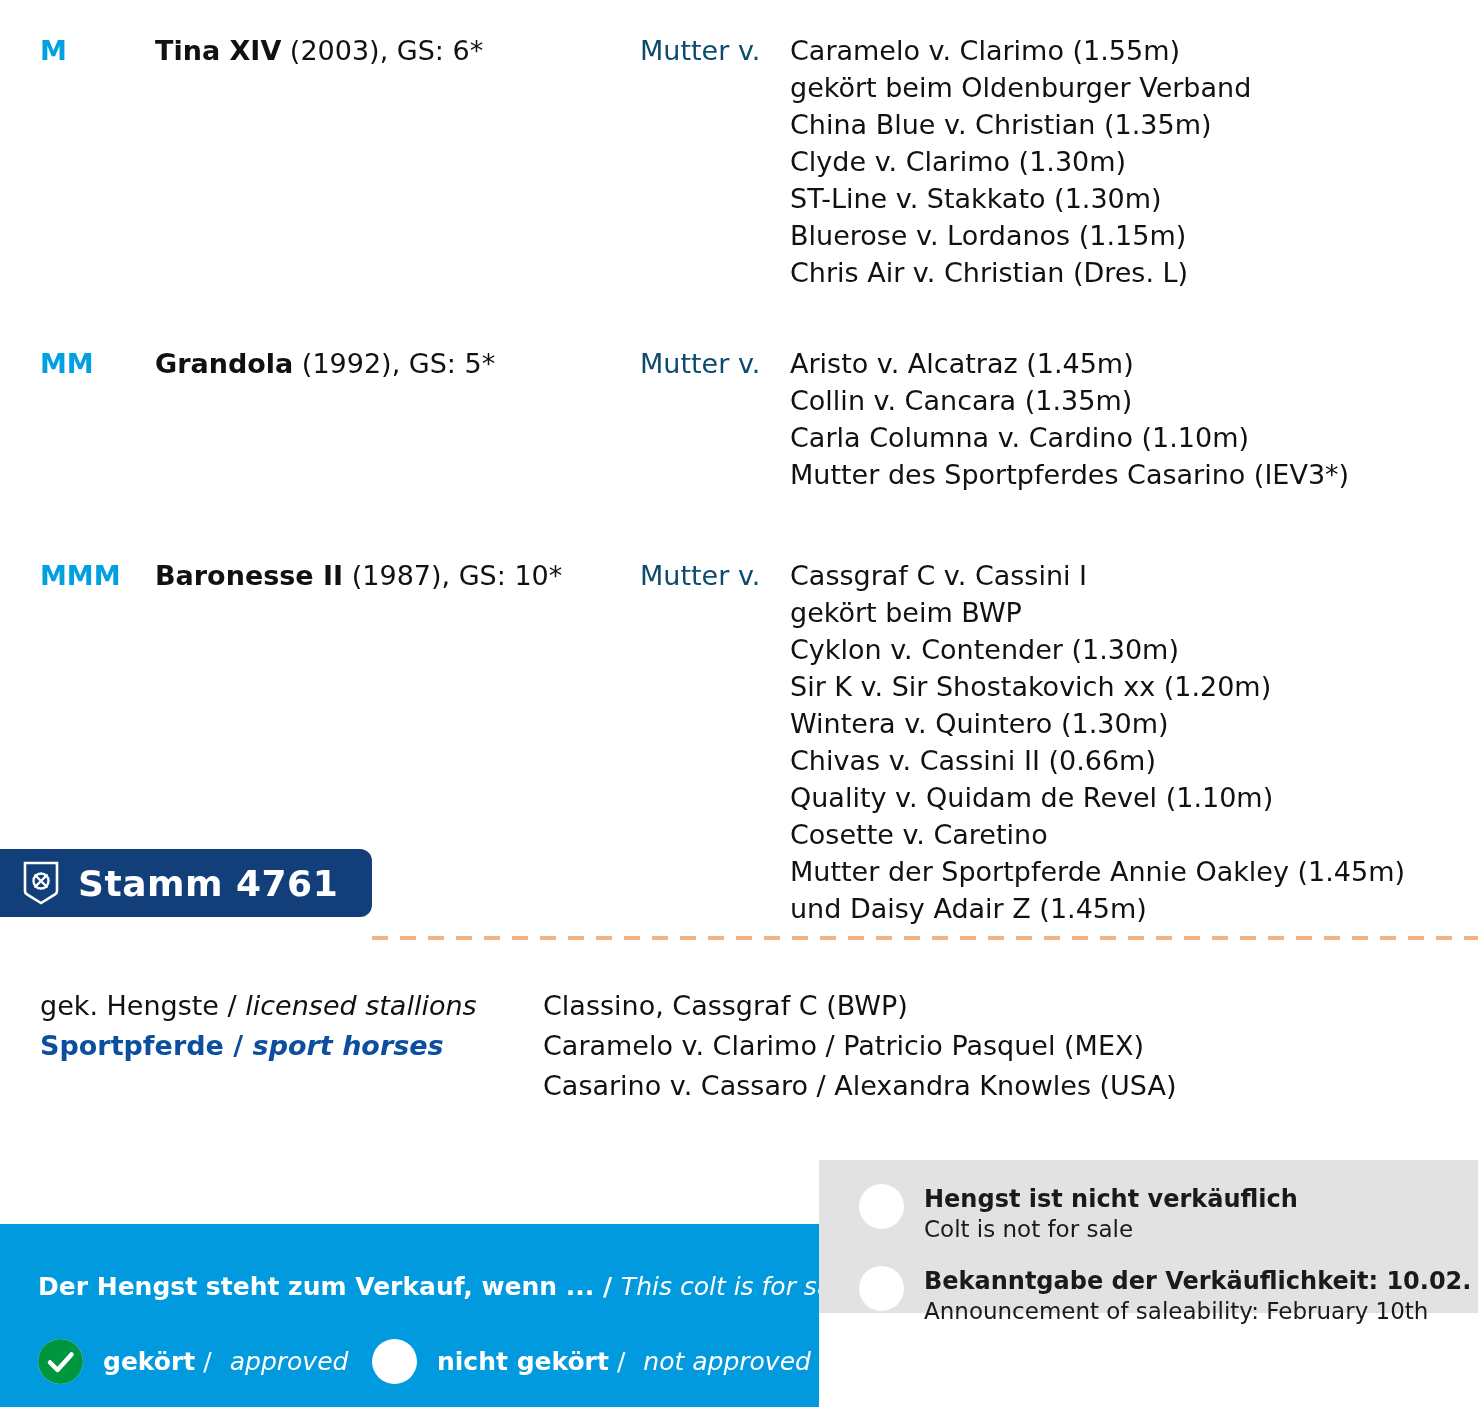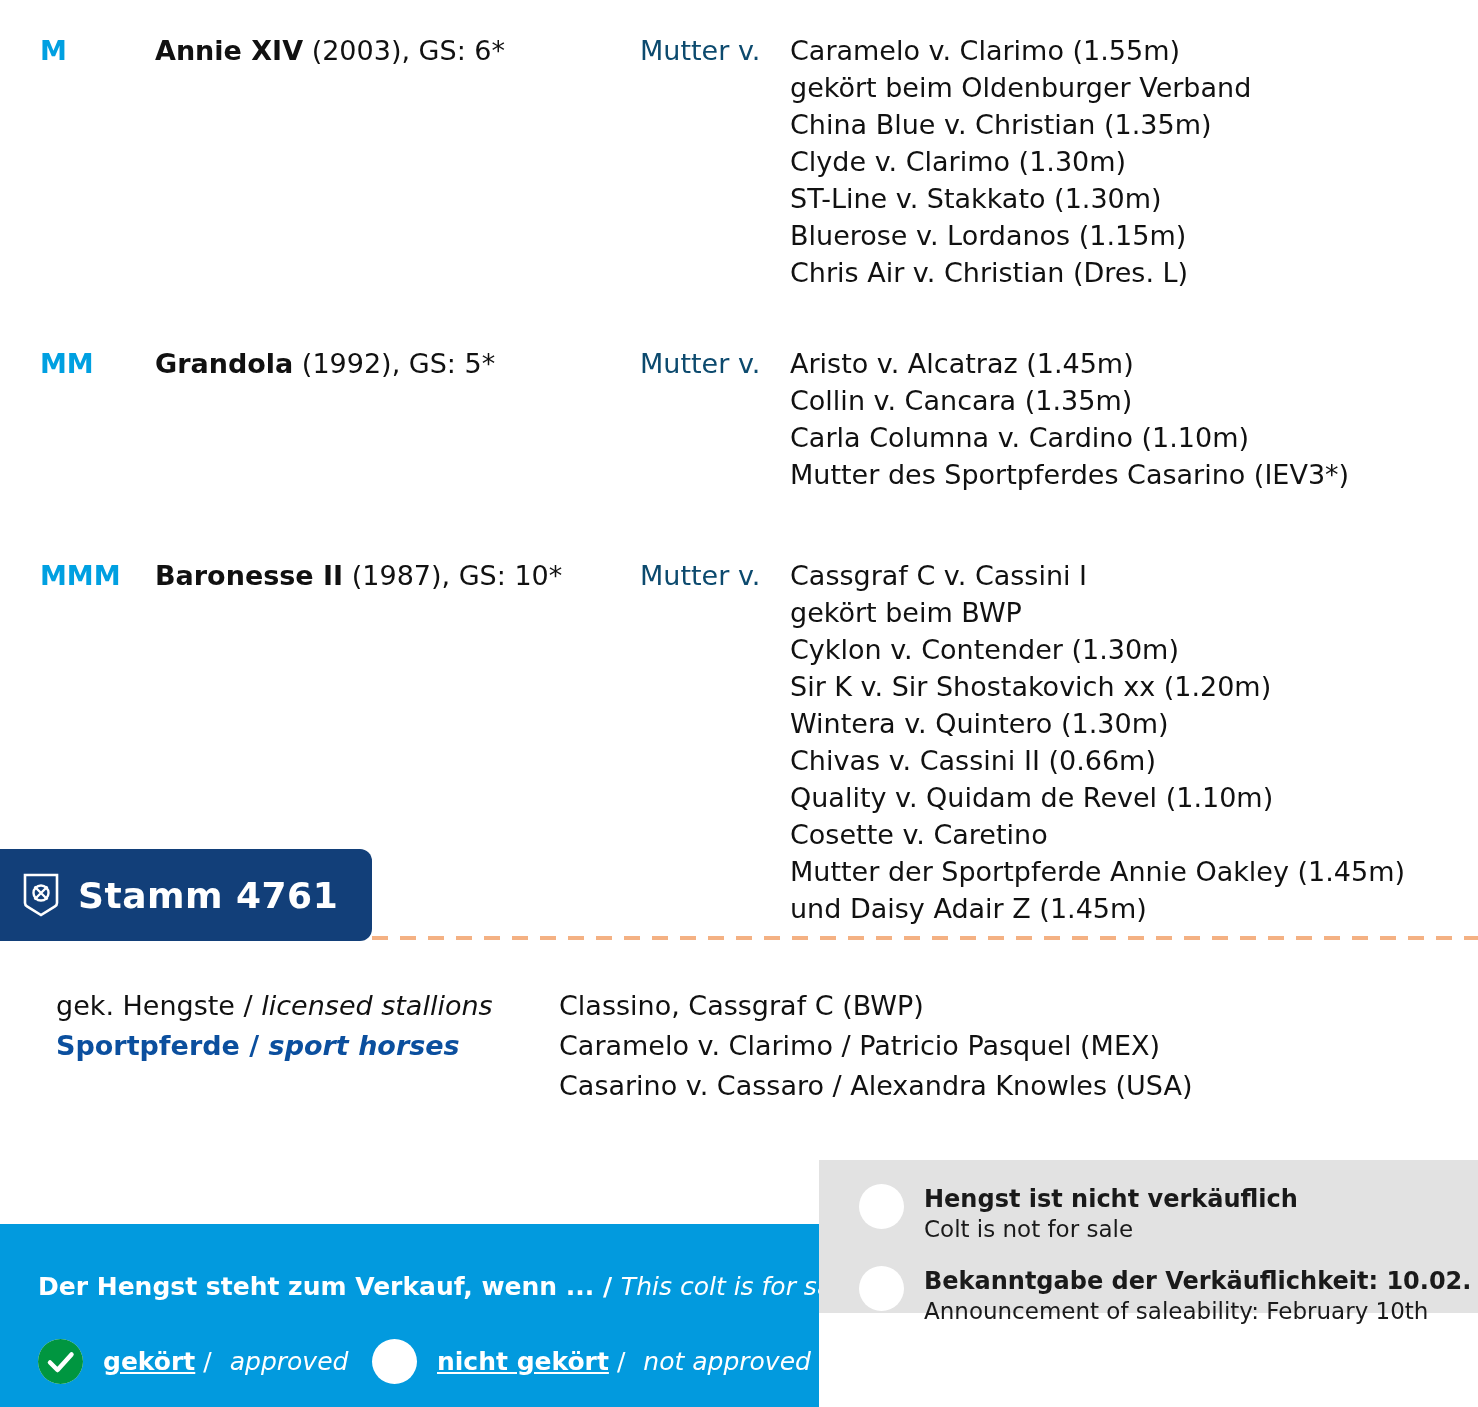--- a/index.html
+++ b/index.html
@@ -64,21 +64,21 @@
   }
   .gen-offspring .it {
   }
 
   
   .stamm-badge {
     position: absolute;
     left: 0;
     top: 849px;
     width: 372px;
-    height: 92px;
+    height: 68px;
     background: #123f79;
     border-top-right-radius: 12px;
     border-bottom-right-radius: 12px;
     display: flex;
     align-items: center;
     color: #ffffff;
   }
   .stamm-icon {
     margin-left: 22px;
     margin-right: 18px;
@@ -102,21 +102,20 @@
     background-image: repeating-linear-gradient(to right,
       #f4b183 0px, #f4b183 16px, transparent 16px, transparent 28px);
   }
 
   
   .list-block {
     position: absolute;
     left: 40px;
     top: 986px;
     width: 1400px;
-    margin-left: 16px;
   }
   .list-row {
     display: flex;
     align-items: flex-start;
     font-size: 27px;
     line-height: 40px;
   }
   .list-left {
     width: 503px;
     flex: 0 0 503px;
@@ -149,21 +148,21 @@
     font-weight: normal;
     font-style: italic;
   }
   .bl-opt {
     position: absolute;
     display: flex;
     align-items: center;
     font-size: 25px;
     white-space: nowrap;
   }
-  .bl-opt .lab-de { font-weight: bold; text-decoration: underline; }
+  .bl-opt .lab-de { font-weight: bold; }
   .bl-opt .lab-en { font-style: italic; margin-left: 10px; }
   .bl-opt .sep { margin: 0 8px; }
   .radio {
     width: 45px;
     height: 45px;
     border-radius: 50%;
     background: #ffffff;
     margin-right: 20px;
     flex: 0 0 45px;
     display: flex;
@@ -208,21 +207,21 @@
   }
 </style>
 </head>
 <body>
 
 <div class="page">
 
   <div class="gen-row" style="left:40px; top:32px;">
     <div class="gen-code">M</div>
     <div class="gen-name">
-      <b>Annie XIV</b><span> (2003), GS: 6*</span>
+      <b>Tina XIV</b><span> (2003), GS: 6*</span>
     </div>
     <div class="gen-mutter">Mutter v.</div>
     <div class="gen-offspring">
       <div>Caramelo v. Clarimo (1.55m)</div>
       <div class="it">gekört beim Oldenburger Verband</div>
       <div>China Blue v. Christian (1.35m)</div>
       <div>Clyde v. Clarimo (1.30m)</div>
       <div>ST-Line v. Stakkato (1.30m)</div>
       <div>Bluerose v. Lordanos (1.15m)</div>
       <div>Chris Air v. Christian (Dres. L)</div>

